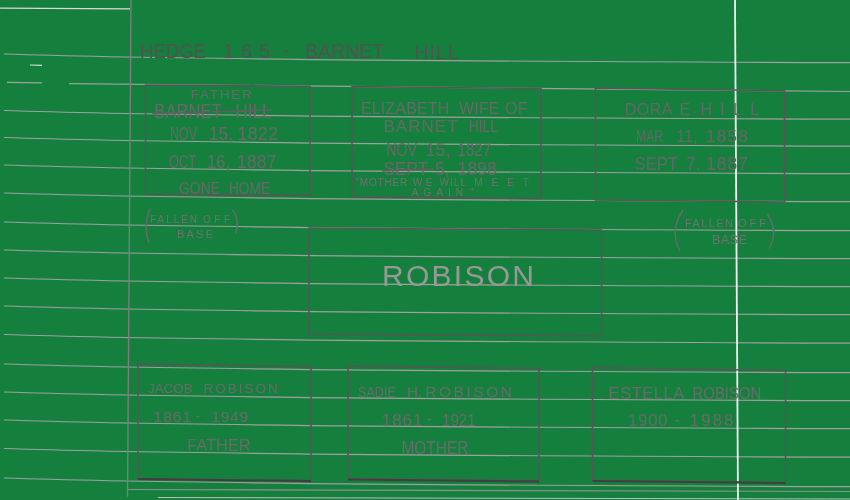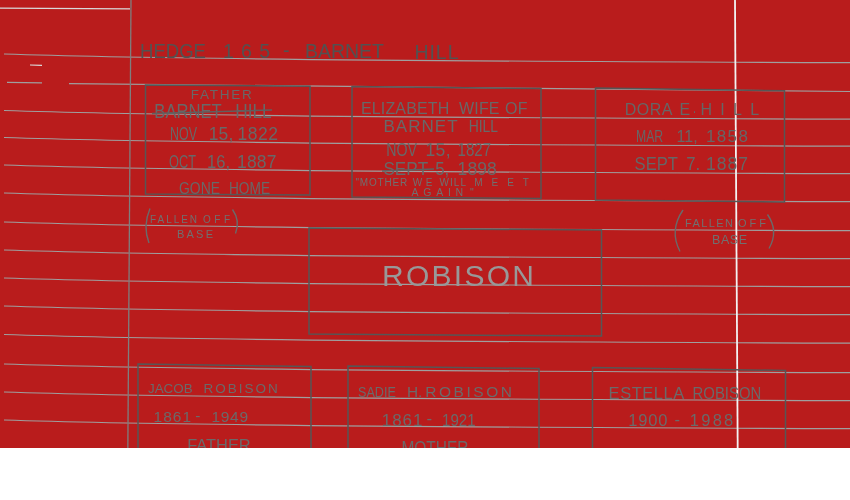--- a/index.html
+++ b/index.html
@@ -1,16 +1,16 @@
 <!DOCTYPE html>
 <html><head>
 <meta charset="utf-8">
 <style>
   html,body{margin:0;padding:0;background:#ffffff;}
-  #page{position:relative;width:850px;height:448px;background:#b91c1c;overflow:hidden;
+  #page{position:relative;width:850px;height:500px;background:#15803d;overflow:hidden;
         font-family:"Liberation Sans", sans-serif;}
   svg{position:absolute;left:0;top:0;}
   text{font-family:"Liberation Sans", sans-serif;}
 </style>
 </head>
 <body>
 
 <div id="page">
 <svg width="850" height="500" viewBox="0 0 850 500" style="filter:blur(0.3px)">
 

